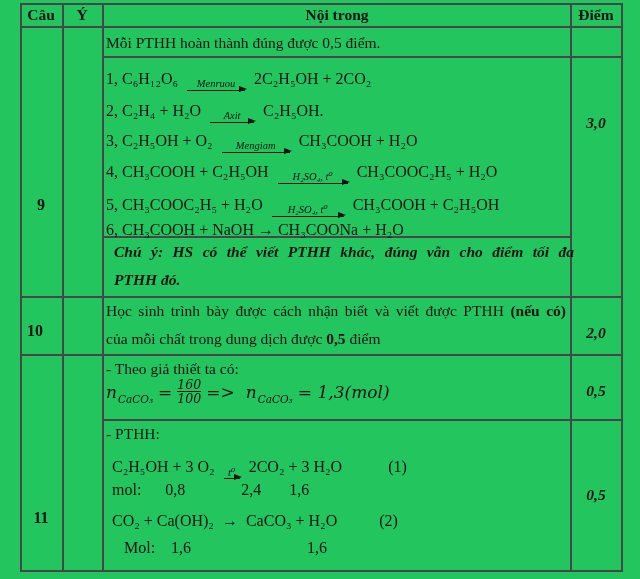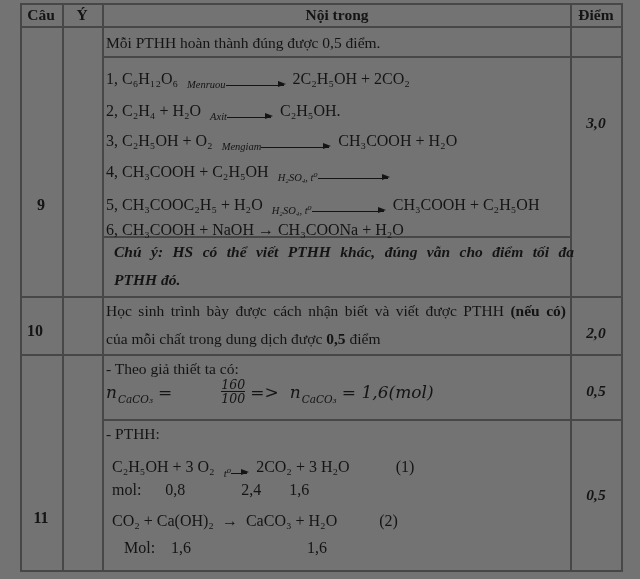--- a/index.html
+++ b/index.html
@@ -1,44 +1,44 @@
 <!DOCTYPE html>
 <html><head>
 <meta charset="utf-8">
 <style>
   html,body{margin:0;padding:0;background:#fff;}
   .sheet{
-    position:relative;width:640px;height:579px;background:#737373;overflow:hidden;
+    position:relative;width:640px;height:579px;background:#22c55e;overflow:hidden;
     font-family:"Liberation Serif","DejaVu Serif",serif;color:#141414;
   }
   .ln{position:absolute;background:#474747;}
   .vln{width:2px;}
   .hln{height:2px;}
   .ctr{position:absolute;transform:translate(-50%,-50%);white-space:nowrap;}
   .bold{font-weight:bold;}
   .hdr{font-weight:bold;font-size:15.5px;}
   .num{font-weight:bold;font-size:16px;}
   .score{font-weight:bold;font-size:15.5px;font-style:italic;}
   .txt{position:absolute;font-size:15.5px;line-height:20px;white-space:nowrap;}
   .eqline{position:absolute;display:flex;align-items:flex-end;font-size:16px;white-space:pre;}
-  .rxn{display:inline-flex;flex-direction:row;align-items:center;margin:0 9px;transform:translateY(3px);}
+  .rxn{display:inline-flex;flex-direction:column;align-items:center;margin:0 9px;transform:translateY(3px);}
   .rxn-lbl{font-size:10.5px;font-style:italic;line-height:10px;margin-bottom:1px;white-space:nowrap;}
   .rxn-shaft{height:0;border-top:1.4px solid #141414;position:relative;}
   .rxn-shaft::after{
     content:'';position:absolute;right:-2px;top:-4.6px;
     border-style:solid;border-width:3.8px 0 3.8px 8px;
     border-color:transparent transparent transparent #141414;
   }
   .note{position:absolute;left:114px;width:460px;font-weight:bold;font-style:italic;font-size:15.5px;}
   .just{text-align:justify;text-align-last:justify;}
   .pre{white-space:pre;}
   .formula{position:absolute;display:flex;align-items:center;font-style:italic;font-size:17px;
            font-family:"DejaVu Serif","Liberation Serif",serif;gap:5px;}
   .msub{font-size:10.5px;position:relative;top:5px;margin-left:1px;}
-  .frac{display:inline-flex;flex-direction:column;align-items:flex-end;font-size:12.5px;line-height:13px;font-style:italic;margin-left:44px;}
+  .frac{display:inline-flex;flex-direction:column;align-items:flex-end;font-size:12.5px;line-height:13px;font-style:italic;}
   .frac .d{border-top:1.2px solid #141414;}
   .paren{margin-left:46px;}
 </style>
 </head>
 <body>
 
 <div class="sheet">
 
   <div class="ln vln" style="left:20px;top:3px;height:569px;"></div>
   <div class="ln vln" style="left:62px;top:3px;height:569px;"></div>
@@ -97,20 +97,21 @@
     </span>
     <span>CH₃COOH + H₂O</span>
   </div>
 
   <div class="eqline" style="left:106px;top:155px;height:26px;">
     <span>4, CH₃COOH + C₂H₅OH</span>
     <span class="rxn">
       <span class="rxn-lbl">H₂SO₄, t⁰</span>
       <span class="rxn-shaft" style="width:70px;"></span>
     </span>
+    <span>CH₃COOC₂H₅ + H₂O</span>
   </div>
 
   <div class="eqline" style="left:106px;top:188px;height:26px;">
     <span>5, CH₃COOC₂H₅ + H₂O</span>
     <span class="rxn">
       <span class="rxn-lbl">H₂SO₄, t⁰</span>
       <span class="rxn-shaft" style="width:72px;"></span>
     </span>
     <span>CH₃COOH + C₂H₅OH</span>
   </div>
@@ -133,21 +134,21 @@
 
   <div class="formula" style="left:106px;top:378px;height:27px;">
     <span><span>n</span><span class="msub">CaCO₃</span></span>
     <span>=</span>
     <span class="frac">
       <span class="n">160</span>
       <span class="d">100</span>
     </span>
     <span>=&gt;</span>
     <span style="margin-left:6px;"><span>n</span><span class="msub">CaCO₃</span></span>
-    <span>= 1,6(mol)</span>
+    <span>= 1,3(mol)</span>
   </div>
 
   <div class="txt" style="left:106px;top:424px;">- PTHH:</div>
 
   <div class="eqline" style="left:112px;top:446px;height:30px;">
     <span>C₂H₅OH + 3 O₂</span>
     <span class="rxn">
       <span class="rxn-lbl" style="font-size:11px;">t⁰</span>
       <span class="rxn-shaft" style="width:16px;"></span>
     </span>

